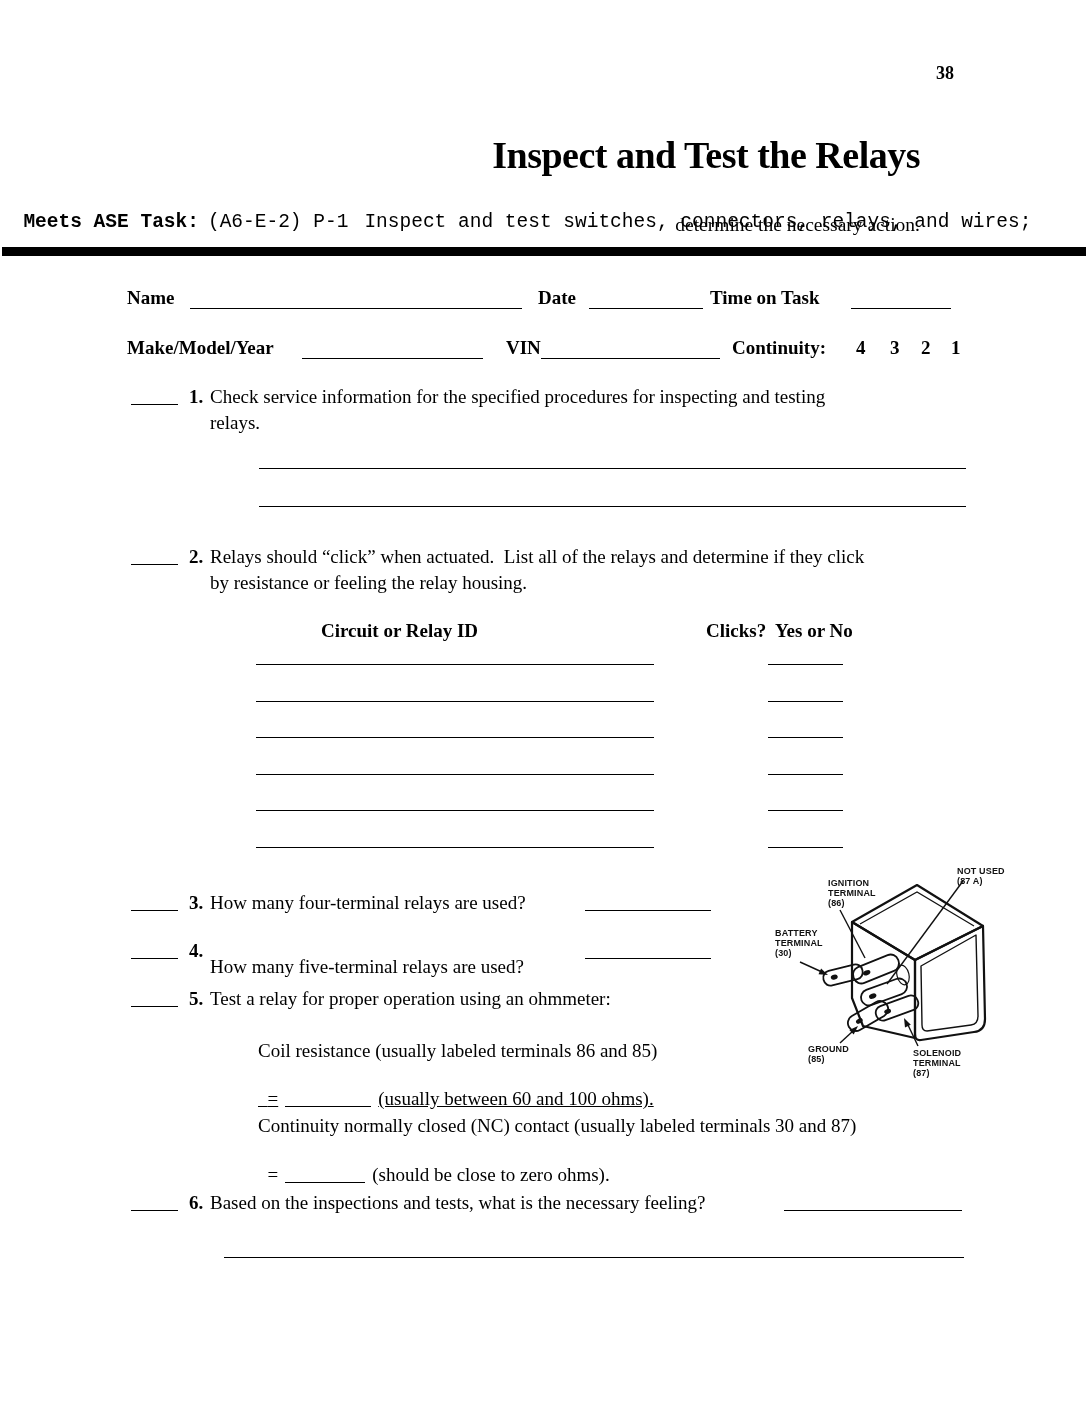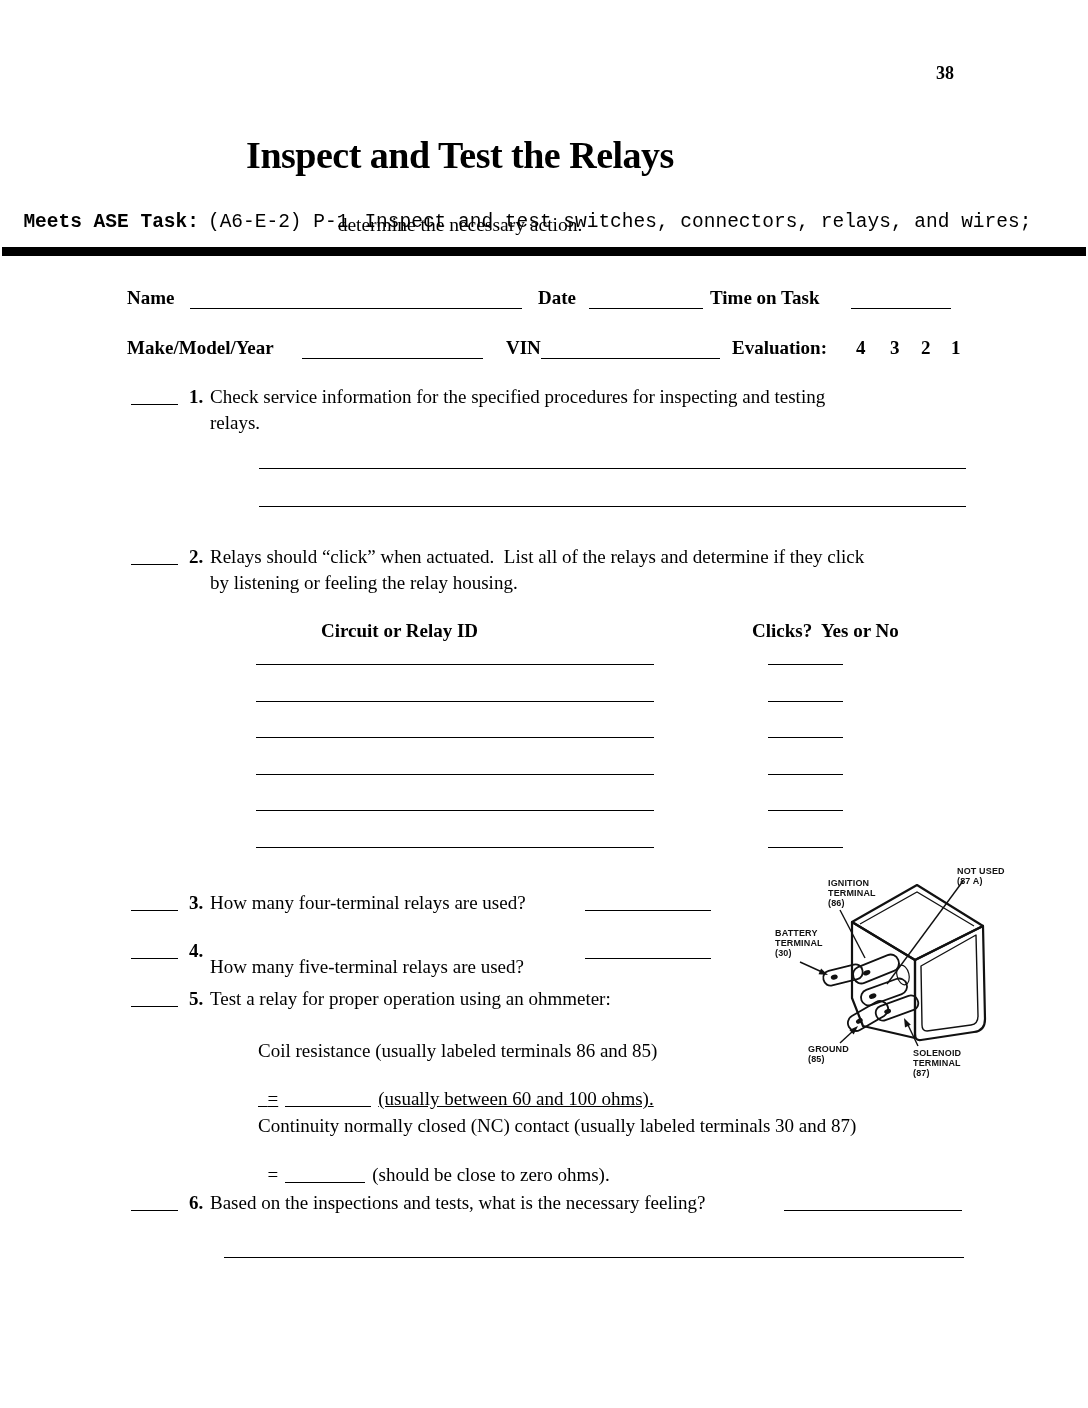--- a/index.html
+++ b/index.html
@@ -4,21 +4,21 @@
 <style>
   * { margin:0; padding:0; box-sizing:border-box; }
   html,body { width:1088px; height:1408px; }
   body { position:relative; background:#ffffff; color:#000;
          font-family:"Liberation Serif", serif; overflow:hidden; }
   .abs { position:absolute; white-space:pre; }
   .b { font-weight:bold; }
   .t { font-size:19px; line-height:22px; }
   .title { font-size:38px; font-weight:bold; letter-spacing:-0.5px; }
   .sub { font-size:19.5px; }
-  .center { left:0; width:920px; text-align:center; }
+  .center { left:0; width:920px; text-align:right; }
   .hline { position:absolute; border-top:1.9px solid #000; height:0; }
   .rule { position:absolute; background:#000; }
   .blank-inline { display:inline-block; border-bottom:1.9px solid #000;
                   height:17px; margin:0 7px -2px 7px; }
   .dlabel { font:bold 9px "Liberation Sans", sans-serif; fill:#111; letter-spacing:.15px; }
   svg .ln { stroke:#111; fill:none; }
 </style>
 </head>
 <body>
 
@@ -36,40 +36,40 @@
 <div class="hline" style="left:190px; top:308px; width:332px;"></div>
 <span class="abs t b" style="left:538px; top:287px;">Date</span>
 <div class="hline" style="left:589px; top:308px; width:114px;"></div>
 <span class="abs t b" style="left:710px; top:287px;">Time on Task</span>
 <div class="hline" style="left:851px; top:308px; width:100px;"></div>
 
 <span class="abs t b" style="left:127px; top:337px;">Make/Model/Year</span>
 <div class="hline" style="left:302px; top:358px; width:181px;"></div>
 <span class="abs t b" style="left:506px; top:337px;">VIN</span>
 <div class="hline" style="left:541px; top:358px; width:179px;"></div>
-<span class="abs t b" style="left:732px; top:337px;">Evaluation:</span>
+<span class="abs t b" style="left:732px; top:337px;">Continuity:</span>
 <span class="abs t b" style="left:856px; top:337px;">4</span>
 <span class="abs t b" style="left:890px; top:337px;">3</span>
 <span class="abs t b" style="left:921px; top:337px;">2</span>
 <span class="abs t b" style="left:951px; top:337px;">1</span>
 
 <div class="hline" style="left:131px; top:404px; width:47px;"></div>
 <span class="abs t b" style="left:189px; top:386px;">1.</span>
 <span class="abs t" style="left:210px; top:386px;">Check service information for the specified procedures for inspecting and testing</span>
 <span class="abs t" style="left:210px; top:412px;">relays.</span>
 <div class="hline" style="left:259px; top:468px; width:707px;"></div>
 <div class="hline" style="left:259px; top:506px; width:707px;"></div>
 
 <div class="hline" style="left:131px; top:564px; width:47px;"></div>
 <span class="abs t b" style="left:189px; top:546px;">2.</span>
 <span class="abs t" style="left:210px; top:546px;">Relays should “click” when actuated.  List all of the relays and determine if they click</span>
-<span class="abs t" style="left:210px; top:572px;">by listening or feeling the relay housing.</span>
+<span class="abs t" style="left:210px; top:572px;">by resistance or feeling the relay housing.</span>
 
 <span class="abs t b" style="left:295px; top:620px;margin-left:26px;">Circuit or Relay ID</span>
-<span class="abs t b" style="left:706px; top:620px;margin-left:46px;">Clicks?  Yes or No</span>
+<span class="abs t b" style="left:706px; top:620px;">Clicks?  Yes or No</span>
 
 <div id="relay-rows">
     <div class="hline" style="left: 256px; top: 664px; width: 398px;"></div>
     <div class="hline" style="left: 768px; top: 664px; width: 75px;"></div>
     <div class="hline" style="left: 256px; top: 701px; width: 398px;"></div>
     <div class="hline" style="left: 768px; top: 701px; width: 75px;"></div>
     <div class="hline" style="left: 256px; top: 737px; width: 398px;"></div>
     <div class="hline" style="left: 768px; top: 737px; width: 75px;"></div>
     <div class="hline" style="left: 256px; top: 774px; width: 398px;"></div>
     <div class="hline" style="left: 768px; top: 774px; width: 75px;"></div>

